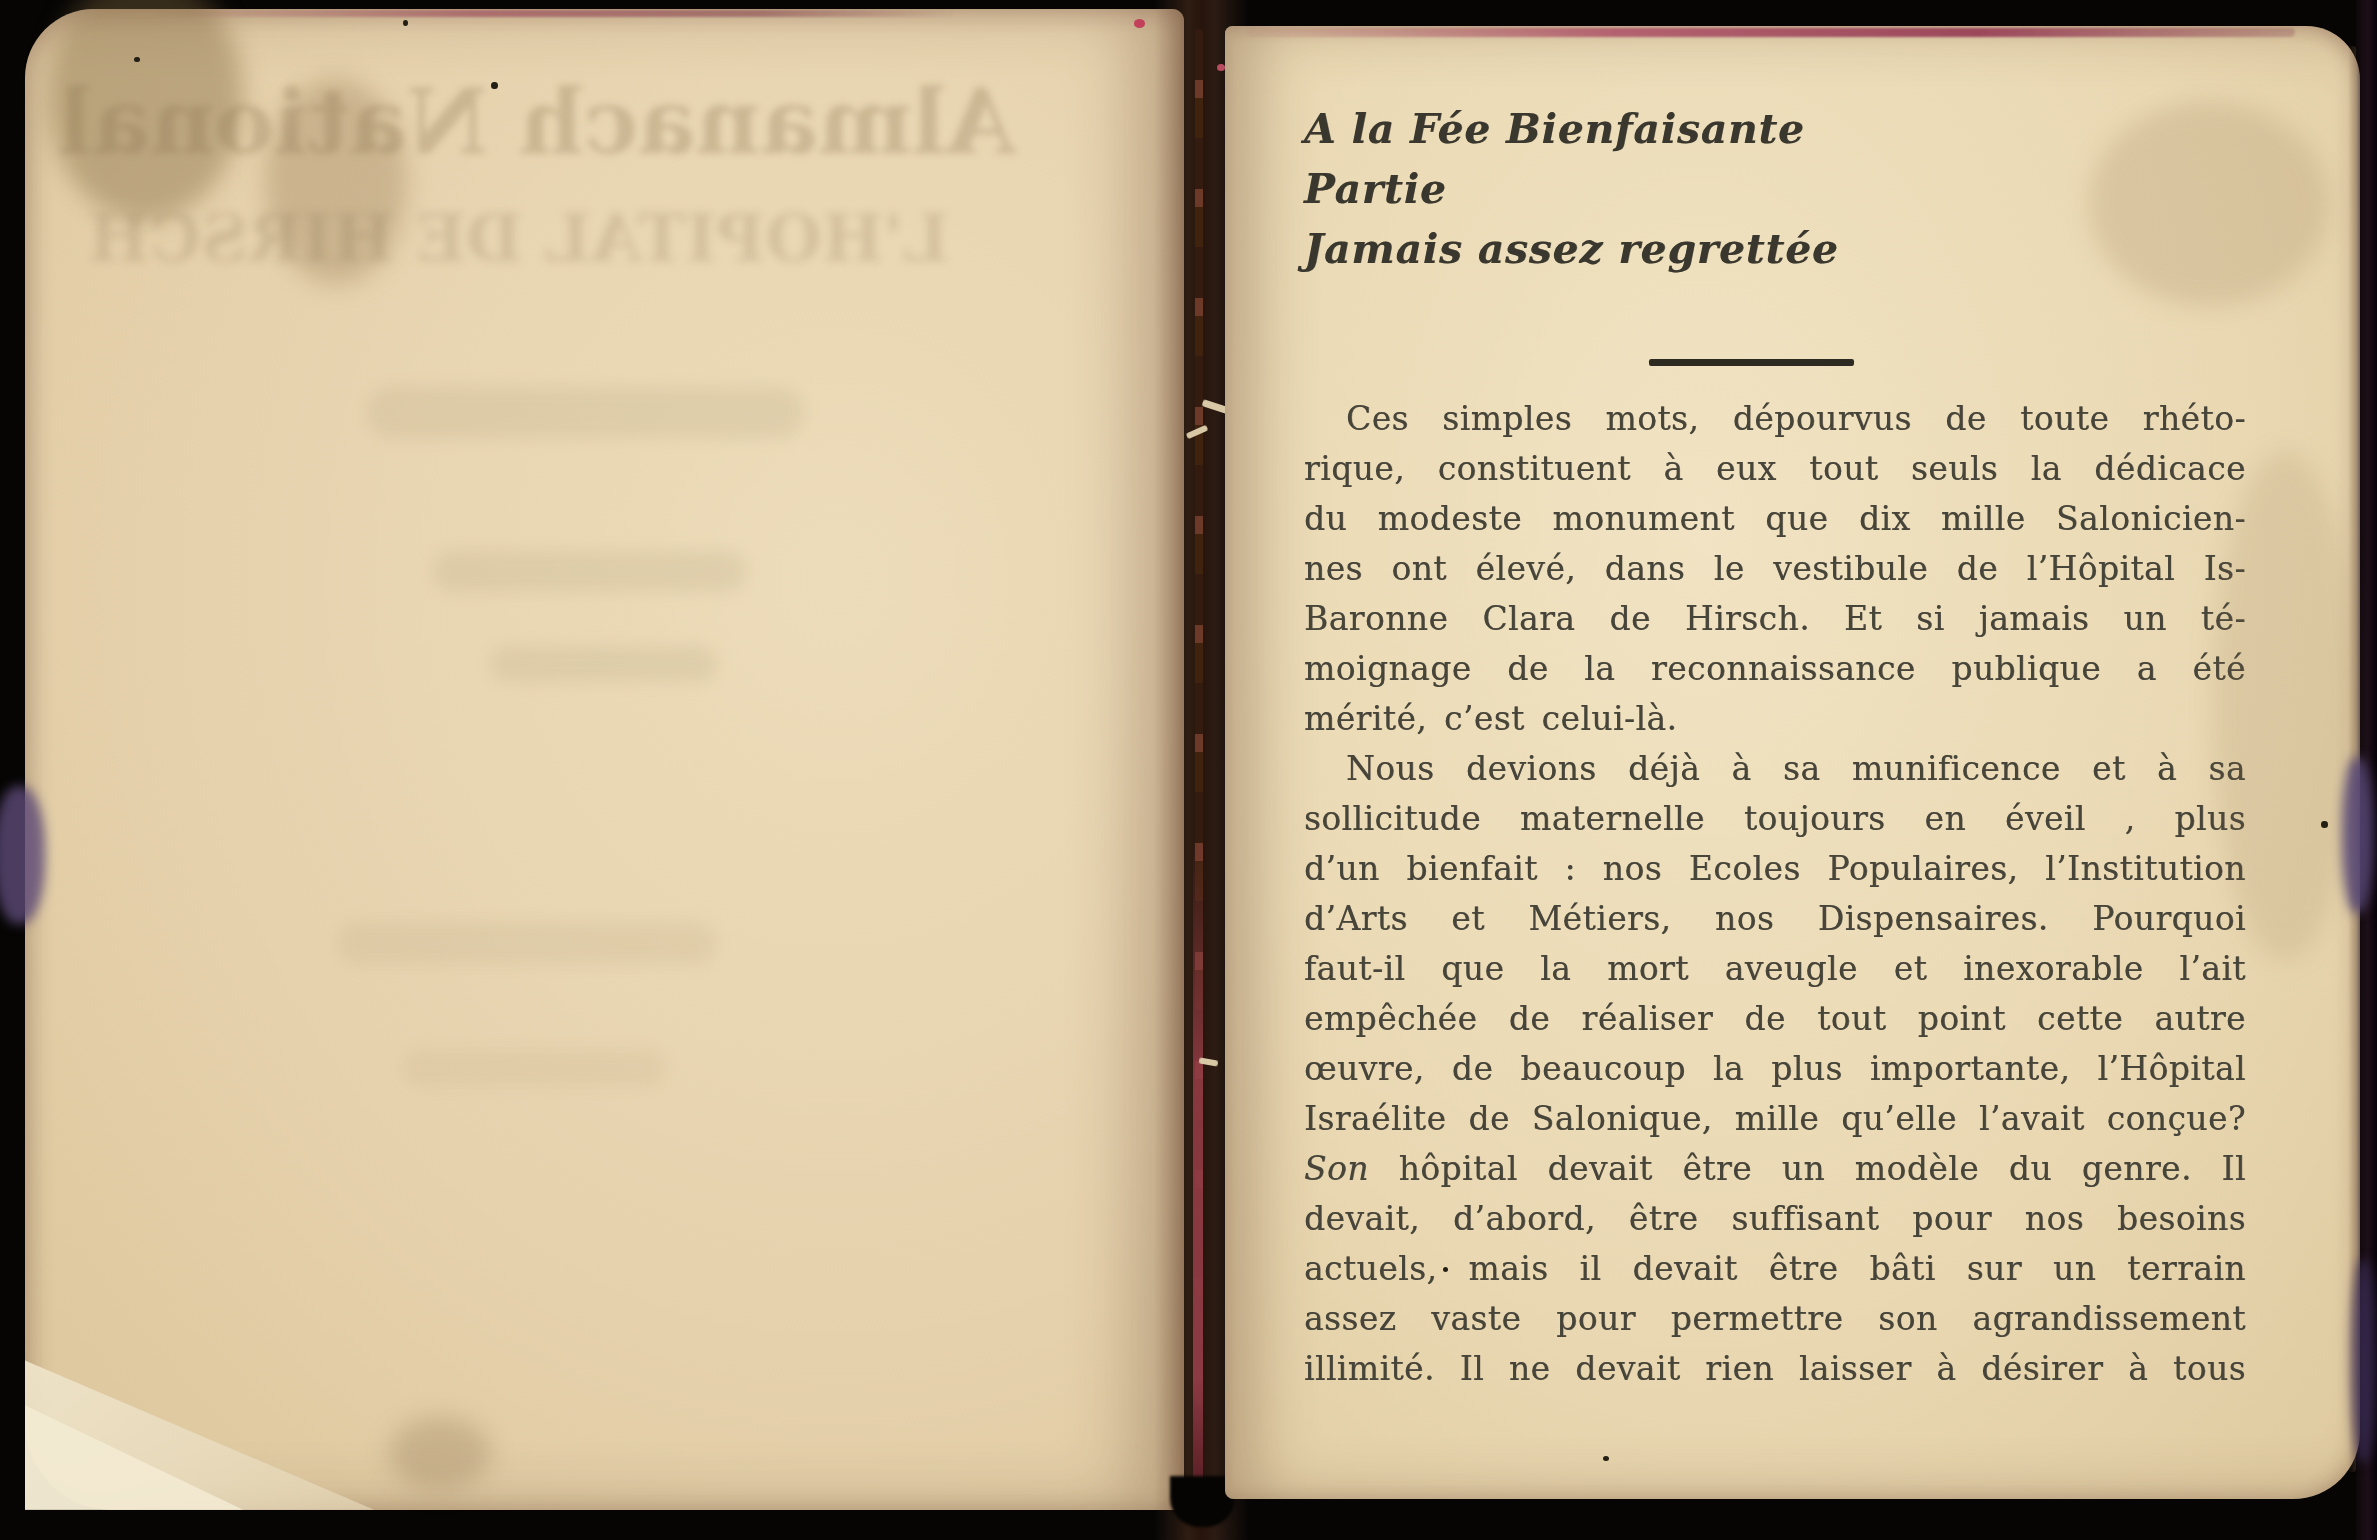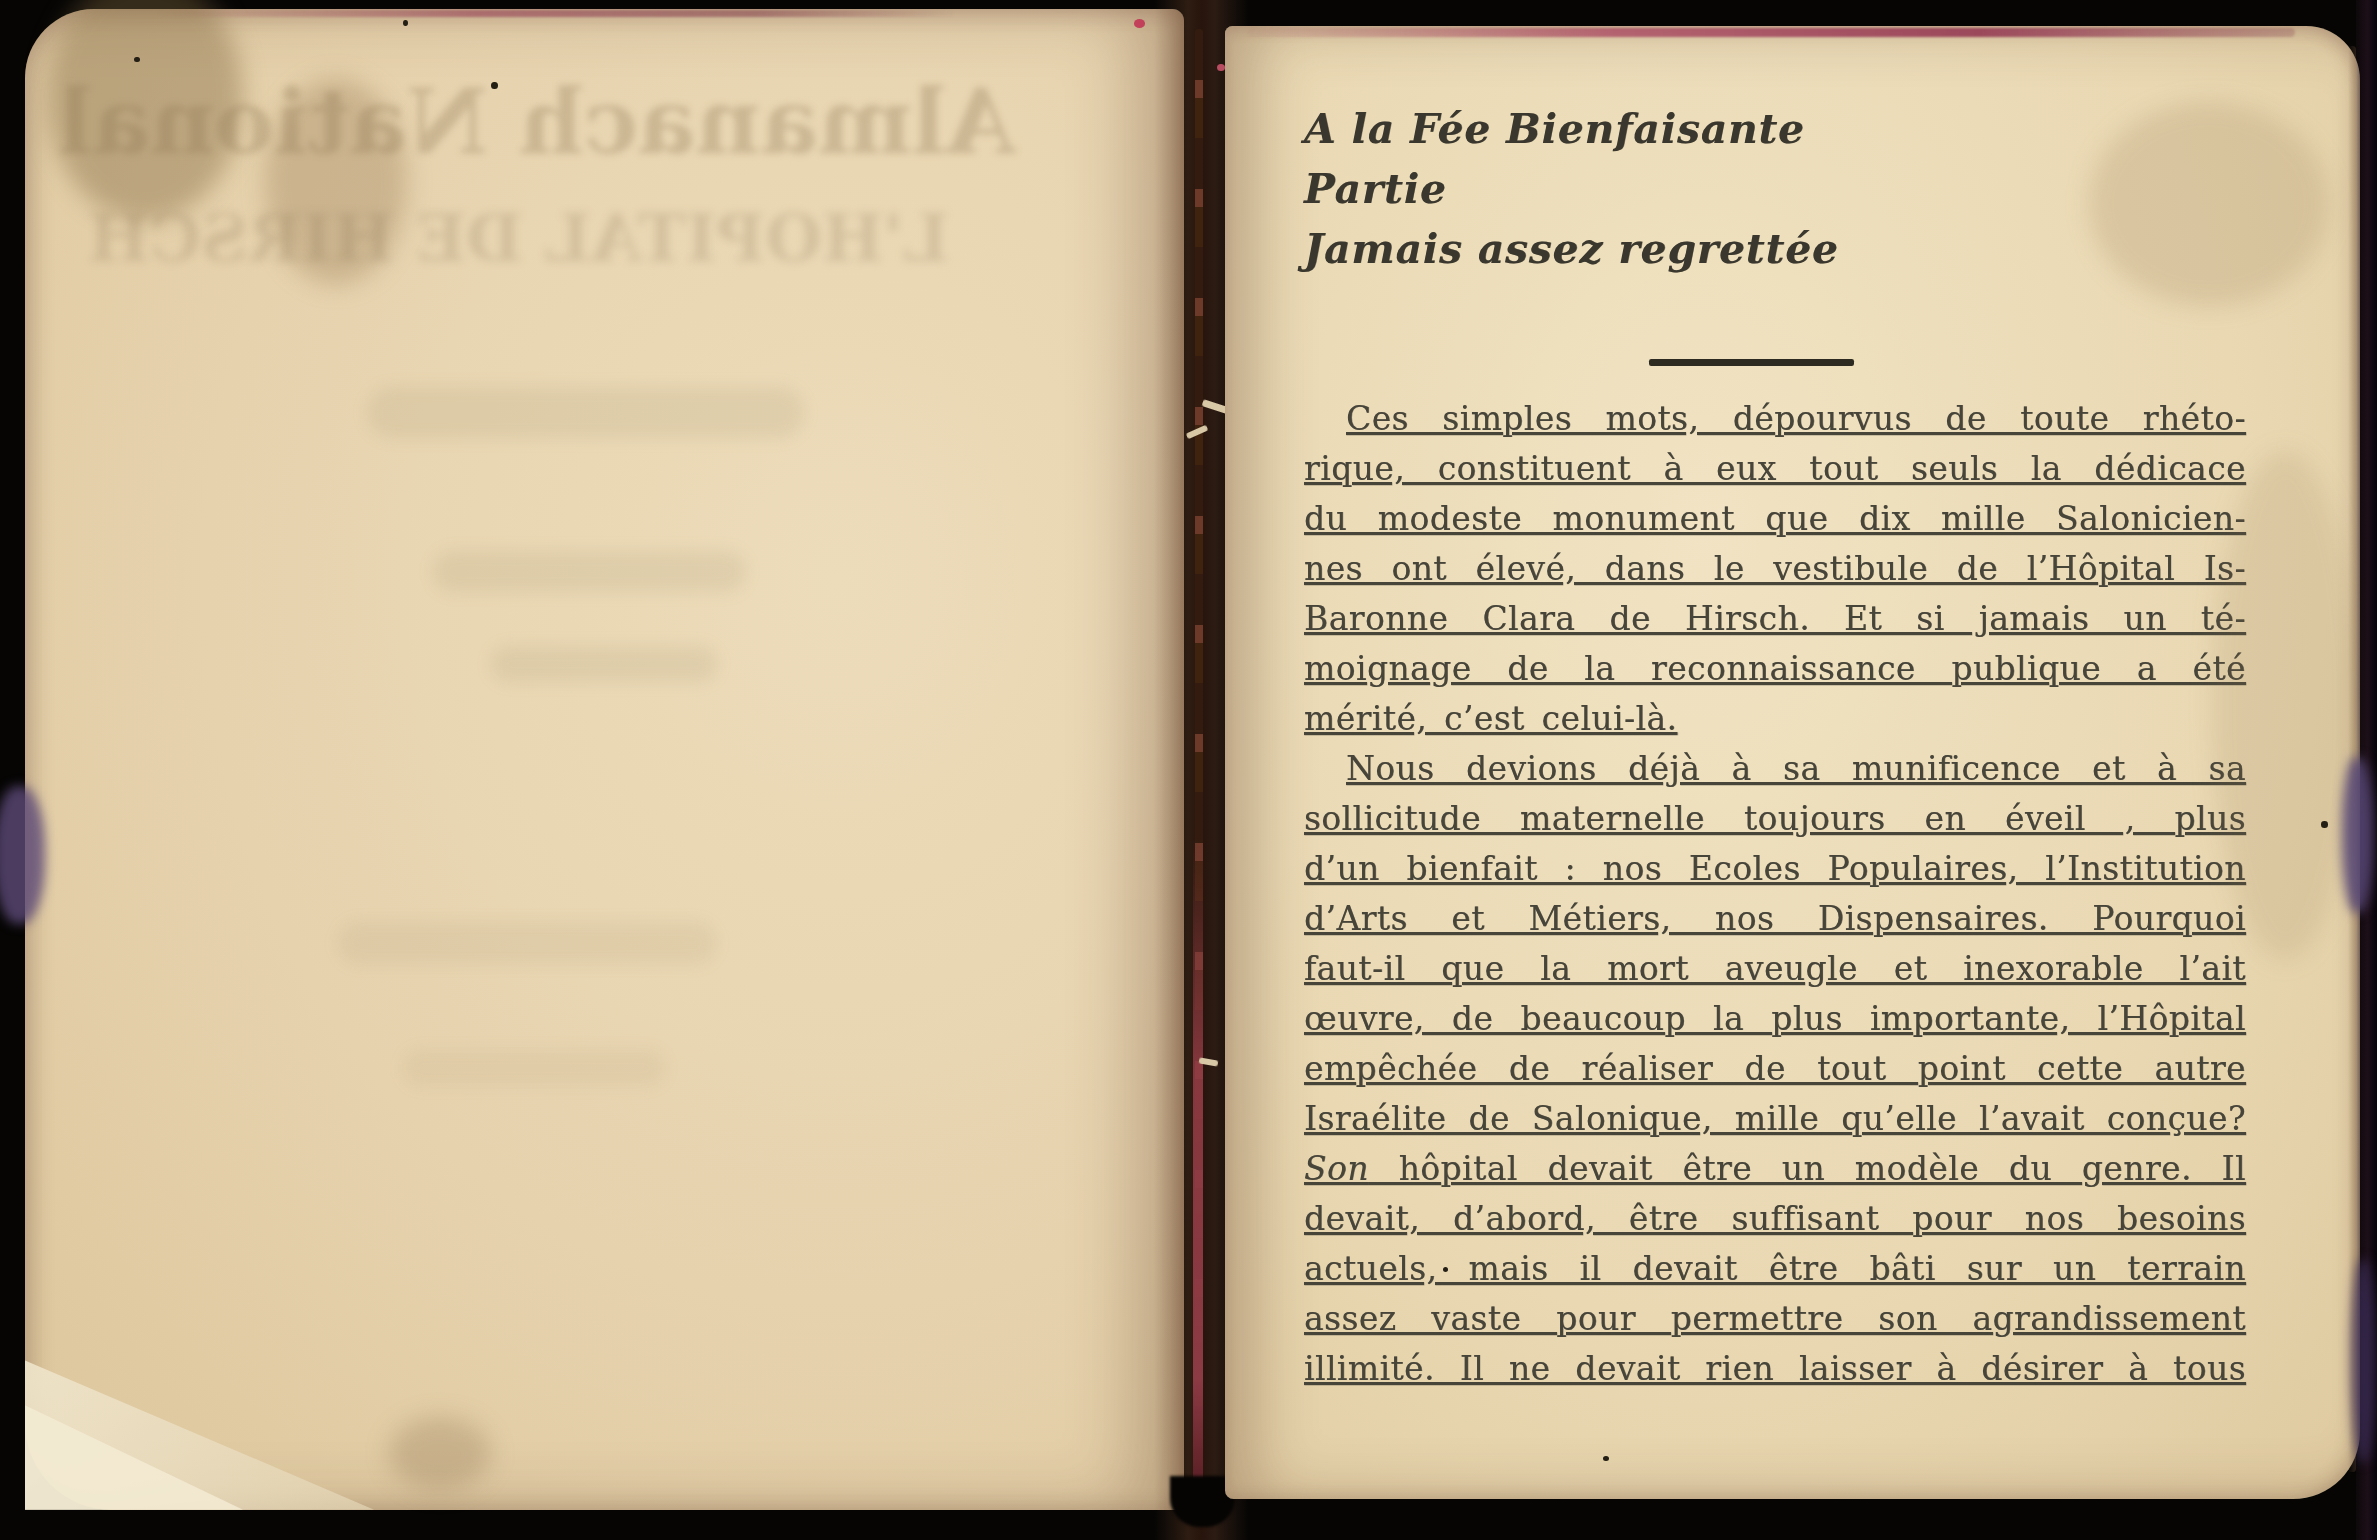--- a/index.html
+++ b/index.html
@@ -75,21 +75,21 @@
     background:linear-gradient(90deg,rgba(120,90,60,.0),rgba(110,80,55,.35));border-radius:3.6px;}
 
   .dedication{position:absolute;left:79px;top:73px;width:895px;text-align:left;
     font-style:italic;font-weight:600;font-size:41px;line-height:60px;color:#3a382e;
     letter-spacing:0.7px;text-shadow:0.4px 0.4px 0.6px rgba(50,46,38,.45);}
   .section-divider{position:absolute;left:424px;top:333px;width:205px;height:6.5px;
     background:#2c2a21;border-radius:2.2px;}
 
   .body-text{position:absolute;left:79px;top:368px;width:942px;font-size:33px;line-height:50px;
     color:#47453a;letter-spacing:0.4px;word-spacing:.18em;
-    text-shadow:0.4px 0.4px 0.4px rgba(52,48,40,.5);text-decoration:underline;}
+    text-shadow:0.4px 0.4px 0.4px rgba(52,48,40,.5);}
   .line{text-align:justify;text-align-last:justify;}
   .line.nojust{text-align-last:left;}
   .line.indent{text-indent:42px;}
   .italic-lead{font-style:italic;margin-top:31px;}
 
   
   .cover-strip-right{position:absolute;left:2356px;top:0;width:21px;height:1541px;
     background:linear-gradient(90deg,rgba(40,20,30,.2),#1d0f18 55%,#05030a);}
   .ink-blot{position:absolute;filter:blur(5.1px);border-radius:45%;}
   .blot-right1{left:2342px;top:757px;width:31px;height:156px;background:rgba(86,70,118,.85);}
@@ -149,22 +149,22 @@
           <div class="line">Baronne Clara de Hirsch. Et si jamais un té-</div>
           <div class="line">moignage de la reconnaissance publique a été</div>
           <div class="line nojust">mérité, c’est celui-là.</div>
         </div>
         <div>
           <div class="line indent">Nous devions déjà à sa munificence et à sa</div>
           <div class="line">sollicitude maternelle toujours en éveil , plus</div>
           <div class="line">d’un bienfait : nos Ecoles Populaires, l’Institution</div>
           <div class="line">d’Arts et Métiers, nos Dispensaires. Pourquoi</div>
           <div class="line">faut-il que la mort aveugle et inexorable l’ait</div>
+          <div class="line">empêchée de réaliser de tout point cette autre</div>
           <div class="line">œuvre, de beaucoup la plus importante, l’Hôpital</div>
-          <div class="line">empêchée de réaliser de tout point cette autre</div>
           <div class="line">Israélite de Salonique, mille qu’elle l’avait conçue?</div>
           <div class="line"><span class="italic-lead">Son</span><span> hôpital devait être un modèle du genre.  Il</span></div>
           <div class="line">devait, d’abord, être suffisant pour nos besoins</div>
           <div class="line">actuels, mais il devait être bâti sur un terrain</div>
           <div class="line">assez vaste pour permettre son agrandissement</div>
           <div class="line">illimité. Il ne devait rien laisser à désirer à tous</div>
         </div>
       </div>
 
     <div class="speck" style="left:218px;top:1241px;width:5.1px;height:5.1px;"></div>

